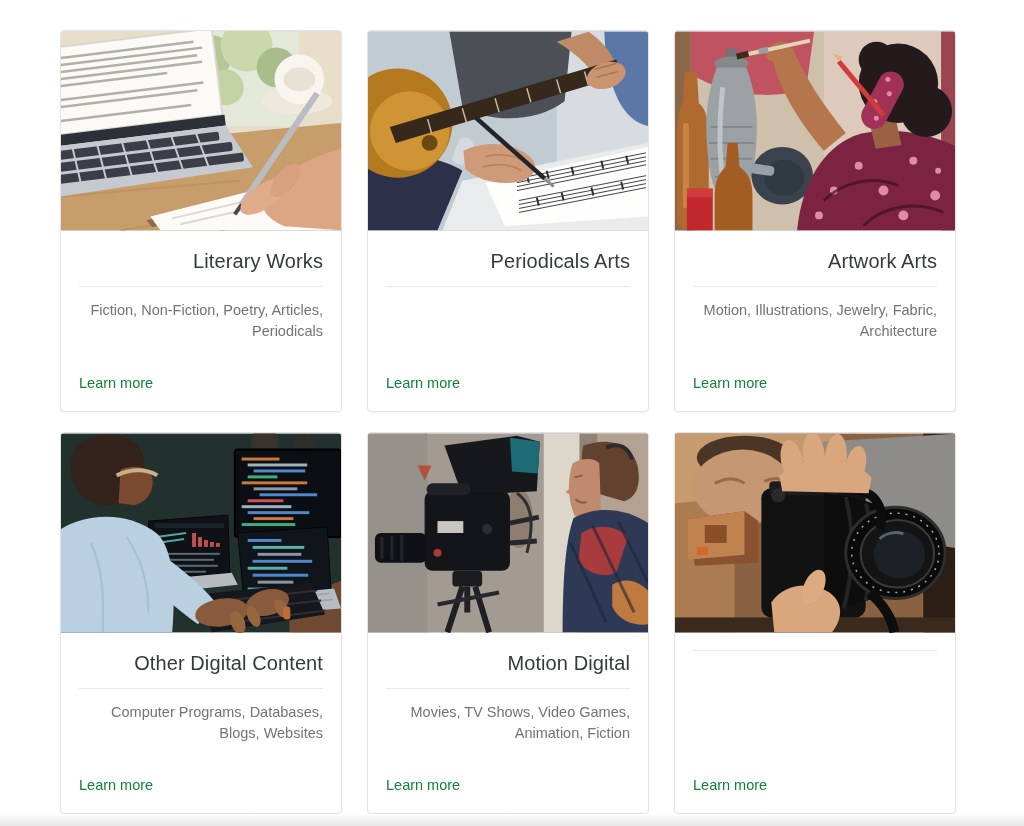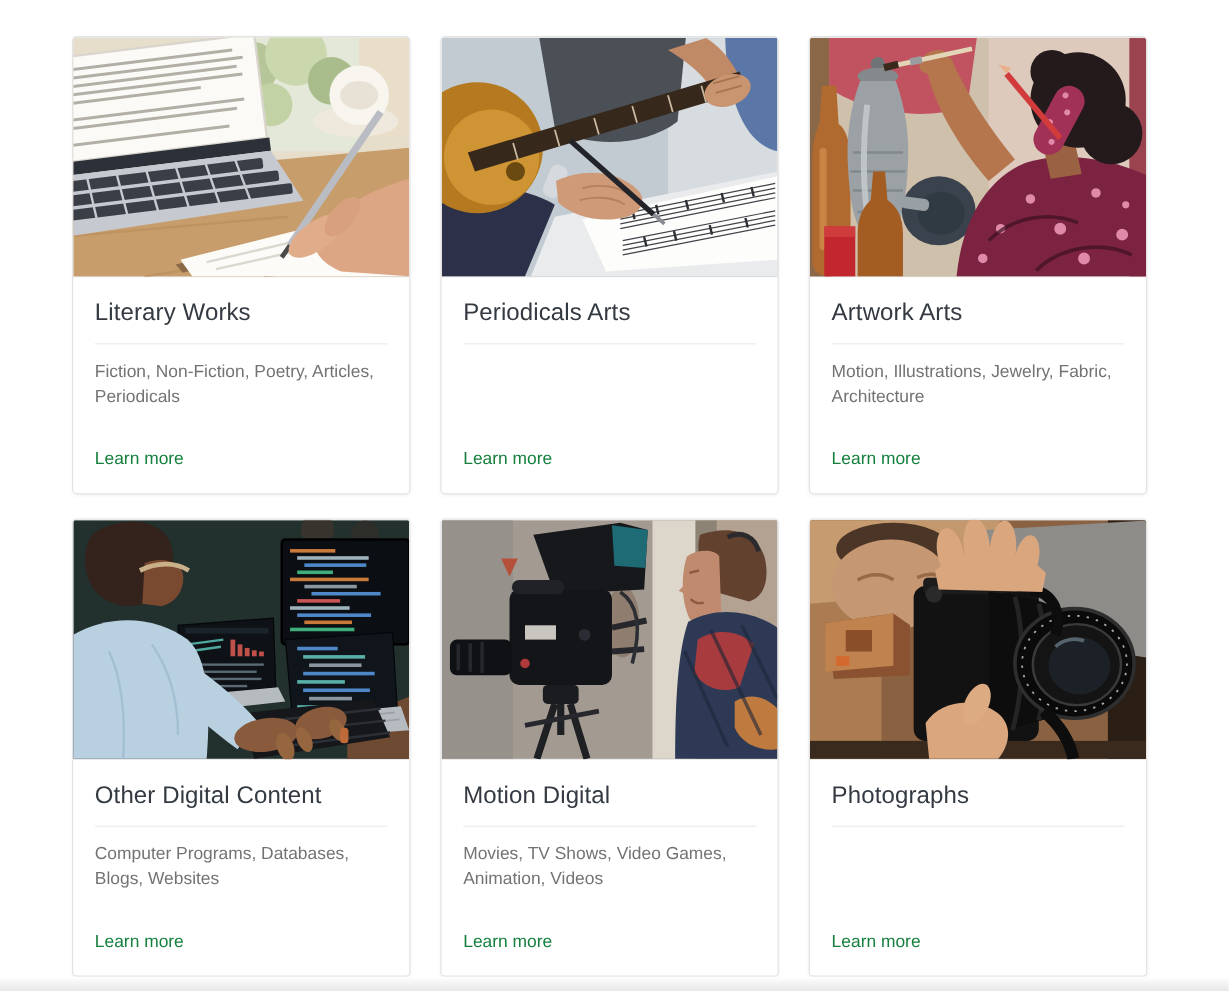--- a/index.html
+++ b/index.html
@@ -12,20 +12,21 @@
   .grid{
     position:absolute;left:60px;top:30px;width:897px;
     display:grid;grid-template-columns:repeat(3,282px);
     column-gap:25px;row-gap:20px;
   }
   .card{
     box-sizing:border-box;width:282px;height:382px;
     background:#ffffff;border:1px solid #e3e3e3;border-radius:4px;
     overflow:hidden;display:flex;flex-direction:column;
     box-shadow:0 1px 3px rgba(0,0,0,0.05);
+    text-align:right;
   }
   .card-image{height:200px;flex:0 0 200px;overflow:hidden;background:#ddd;}
   .card-image svg{display:block;width:100%;height:100%;}
   .card-content{
     flex:1;display:flex;flex-direction:column;
     padding:17px 18px 18px 18px;
   }
   .card-title{
     font-size:20px;line-height:26px;font-weight:400;
     color:#343a42;margin:0 0 12px 0;letter-spacing:0.1px;
@@ -311,21 +312,21 @@
         <path d="M240,14 C252,8 263,14 266,26" stroke="#2b2b2e" stroke-width="4" fill="none"></path>
         <path d="M207,85 C230,72 260,75 282,90 L282,200 L196,200 C196,155 198,110 207,85 Z" fill="#2e3a55"></path>
         <path d="M215,100 C230,90 250,92 262,104 L250,140 C235,146 220,140 212,128 Z" fill="#a83b3d"></path>
         <path d="M246,152 C260,144 272,148 282,158 L282,192 C268,194 252,188 246,174 Z" fill="#bf7a3f"></path>
         <path d="M204,110 L240,190 M226,92 L268,180 M252,88 L282,150" stroke="#1d2538" stroke-width="3" opacity="0.6"></path>
       </svg>
     </div>
     <div class="card-content">
       <h3 class="card-title">Motion Digital</h3>
       <hr class="card-divider">
-      <p class="card-desc">Movies, TV Shows, Video Games, Animation, Videos</p>
+      <p class="card-desc">Movies, TV Shows, Video Games, Animation, Fiction</p>
       <a class="learn-more" href="#">Learn more</a>
     </div>
   </div>
 
   <div class="card">
     <div class="card-image">
       <svg viewBox="0 0 282 200" role="img" aria-label="Photographer adjusting a camera with a large telephoto lens">
         <rect width="282" height="200" fill="#8a6242"></rect>
         <rect width="60" height="200" fill="#ab7c52"></rect>
         <path d="M0,0 L160,0 L120,60 L0,70 Z" fill="#c99f72" opacity="0.9"></path>
@@ -357,21 +358,20 @@
           <ellipse cx="118" cy="28" rx="11" ry="22" transform="rotate(-12 118 28)"></ellipse>
           <ellipse cx="140" cy="22" rx="11" ry="24" transform="rotate(-6 140 22)"></ellipse>
           <ellipse cx="162" cy="24" rx="11" ry="24" transform="rotate(4 162 24)"></ellipse>
           <ellipse cx="182" cy="32" rx="10" ry="20" transform="rotate(12 182 32)"></ellipse>
         </g>
         <path d="M97,170 C110,150 140,148 158,162 C170,172 168,188 158,200 L100,200 Z" fill="#d9a67e"></path>
         <ellipse cx="140" cy="154" rx="10" ry="18" fill="#dcab82" transform="rotate(24 140 154)"></ellipse>
       </svg>
     </div>
     <div class="card-content">
-      <h3 class="card-title">Photographs</h3>
       <hr class="card-divider">
       <a class="learn-more" href="#">Learn more</a>
     </div>
   </div>
 
 </div>
 
 <div class="footer-strip"></div>
 
 </body></html>

